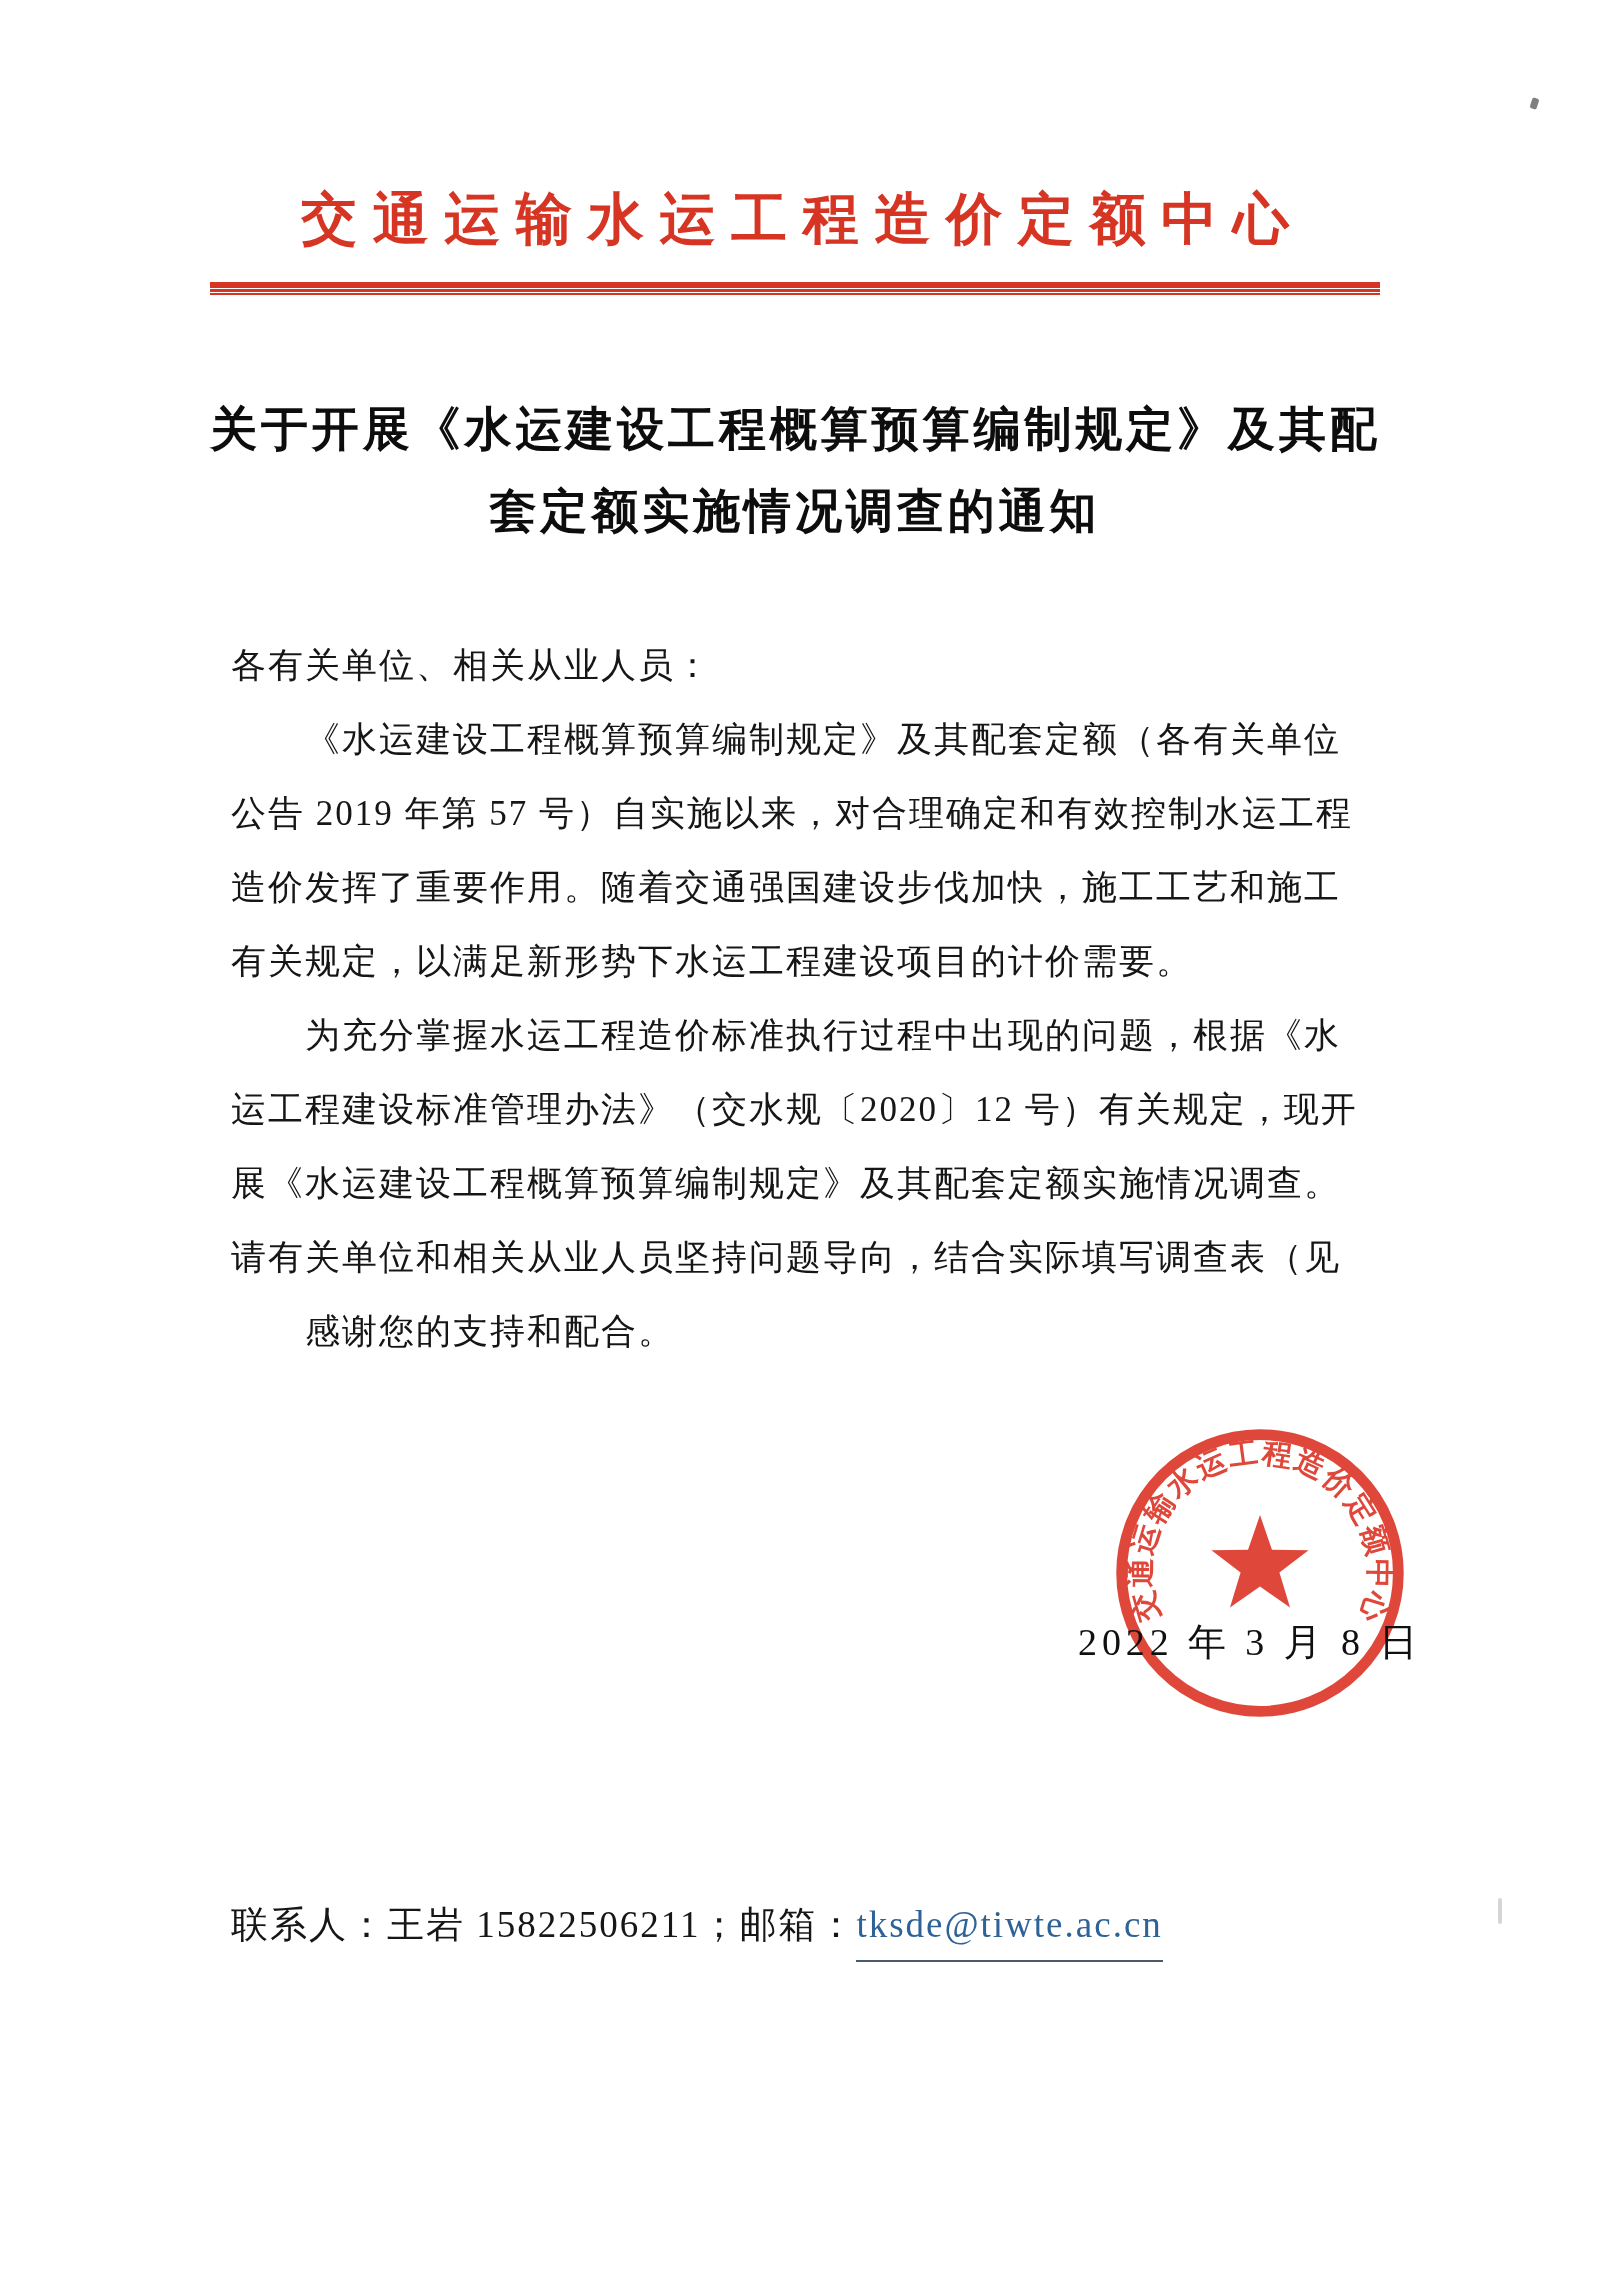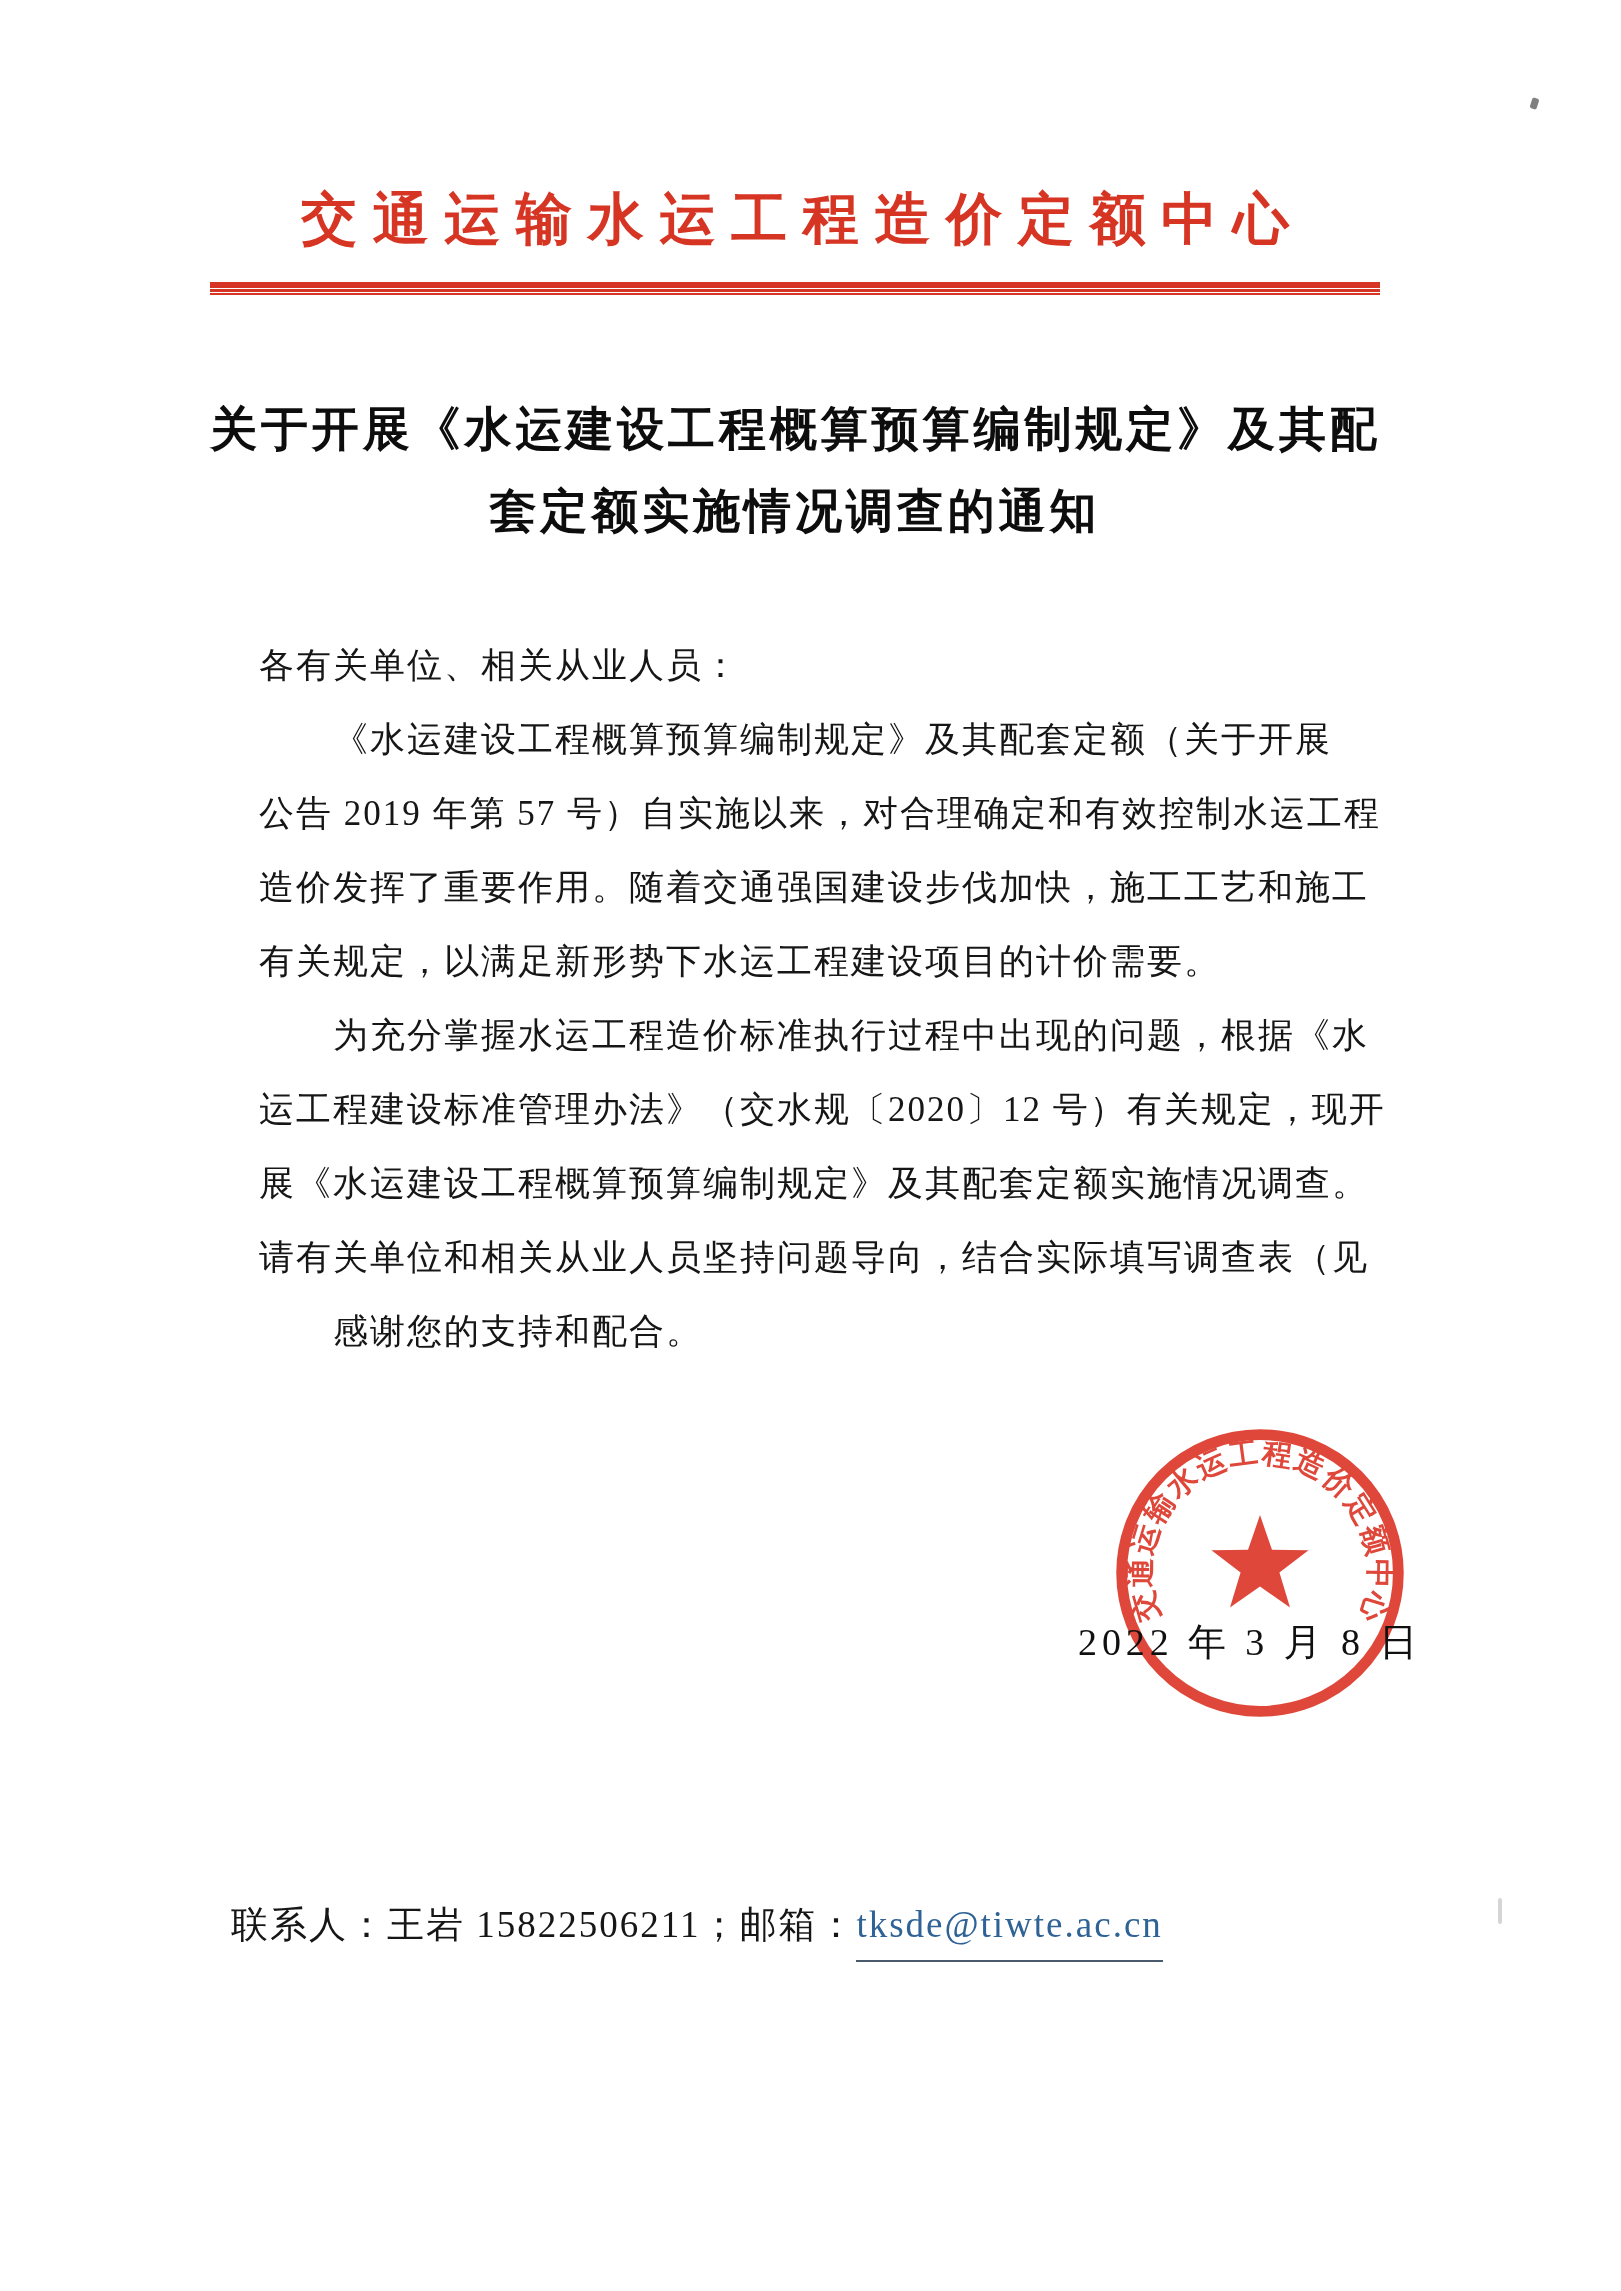--- a/index.html
+++ b/index.html
@@ -40,21 +40,21 @@
     white-space:nowrap;
   }
   .doc-title.l1{top:398px;}
   .doc-title.l2{top:480px;}
   
   .body-block{
     position:absolute;top:629px;left:231px;width:1129px;
     font-size:35px;letter-spacing:2px;
     color:#161616;
   }
-  .body-line{height:74px;line-height:74px;white-space:nowrap;margin-left:28px;}
+  .body-line{height:74px;line-height:74px;white-space:nowrap;}
   .body-line.indent{text-indent:74px;}
   
   .date-line{
     position:absolute;top:1617px;left:1078px;z-index:3;
     font-size:38px;letter-spacing:4.9px;color:#101010;
     white-space:nowrap;
   }
   .seal{
     position:absolute;top:1417px;left:1104px;width:312px;height:312px;z-index:2;
     opacity:.93;
@@ -88,21 +88,21 @@
 <div class="page">
 
   <div class="org-title">交通运输水运工程造价定额中心</div>
   <div class="red-rule"></div>
 
   <div class="doc-title l1">关于开展《水运建设工程概算预算编制规定》及其配</div>
   <div class="doc-title l2">套定额实施情况调查的通知</div>
 
   <div class="body-block">
     <div class="body-line">各有关单位、相关从业人员：</div>
-    <div class="body-line indent">《水运建设工程概算预算编制规定》及其配套定额（关于开展</div>
+    <div class="body-line indent">《水运建设工程概算预算编制规定》及其配套定额（各有关单位</div>
     <div class="body-line">公告 2019 年第 57 号）自实施以来，对合理确定和有效控制水运工程</div>
     <div class="body-line">造价发挥了重要作用。随着交通强国建设步伐加快，施工工艺和施工</div>
     <div class="body-line">有关规定，以满足新形势下水运工程建设项目的计价需要。</div>
     <div class="body-line indent">为充分掌握水运工程造价标准执行过程中出现的问题，根据《水</div>
     <div class="body-line">运工程建设标准管理办法》（交水规〔2020〕12 号）有关规定，现开</div>
     <div class="body-line">展《水运建设工程概算预算编制规定》及其配套定额实施情况调查。</div>
     <div class="body-line">请有关单位和相关从业人员坚持问题导向，结合实际填写调查表（见</div>
     <div class="body-line indent">感谢您的支持和配合。</div>
   </div>
 

